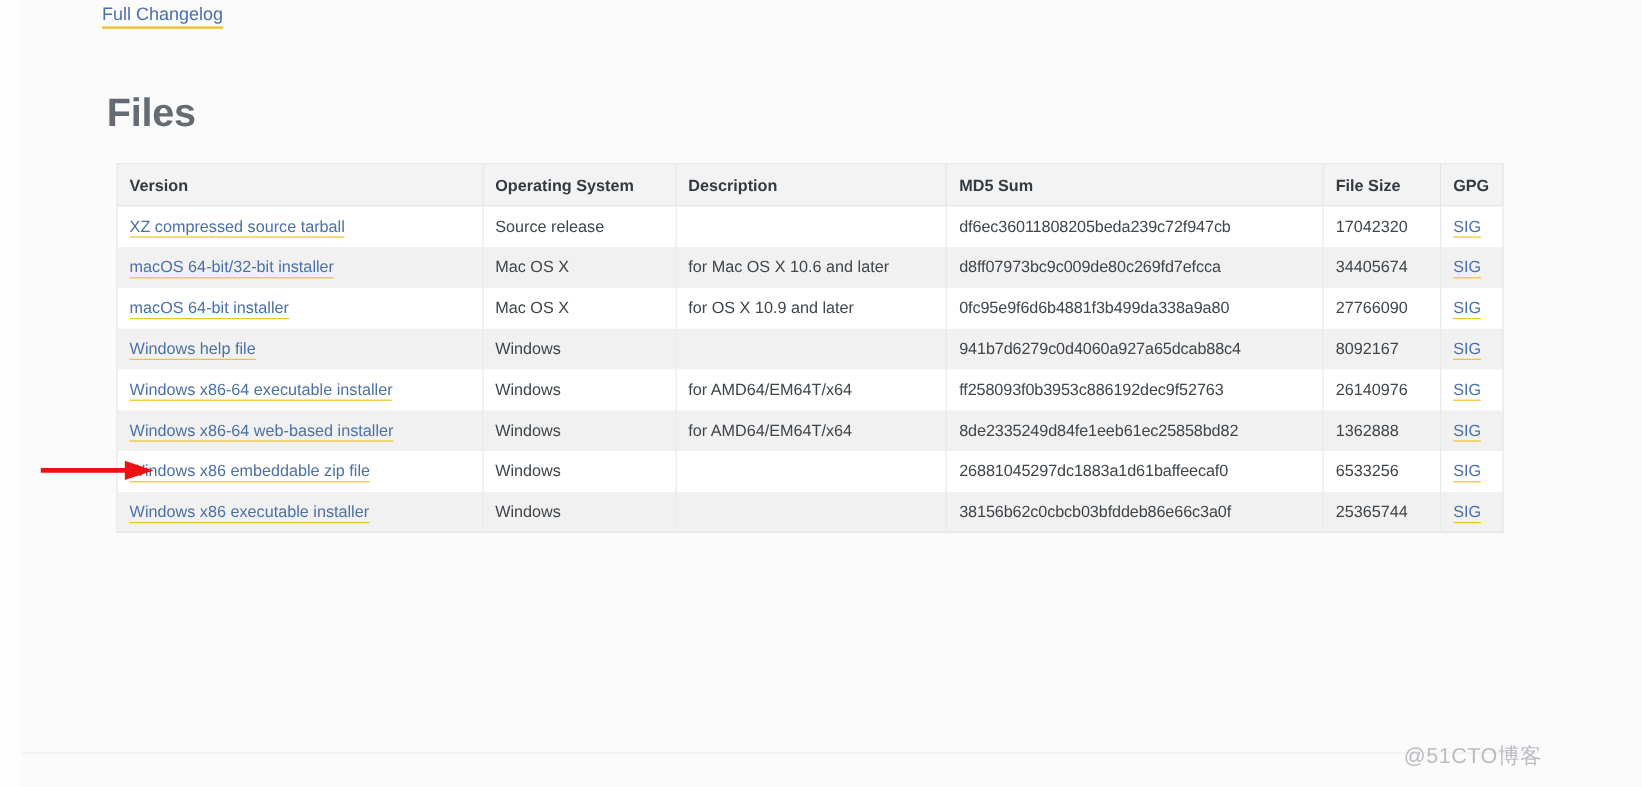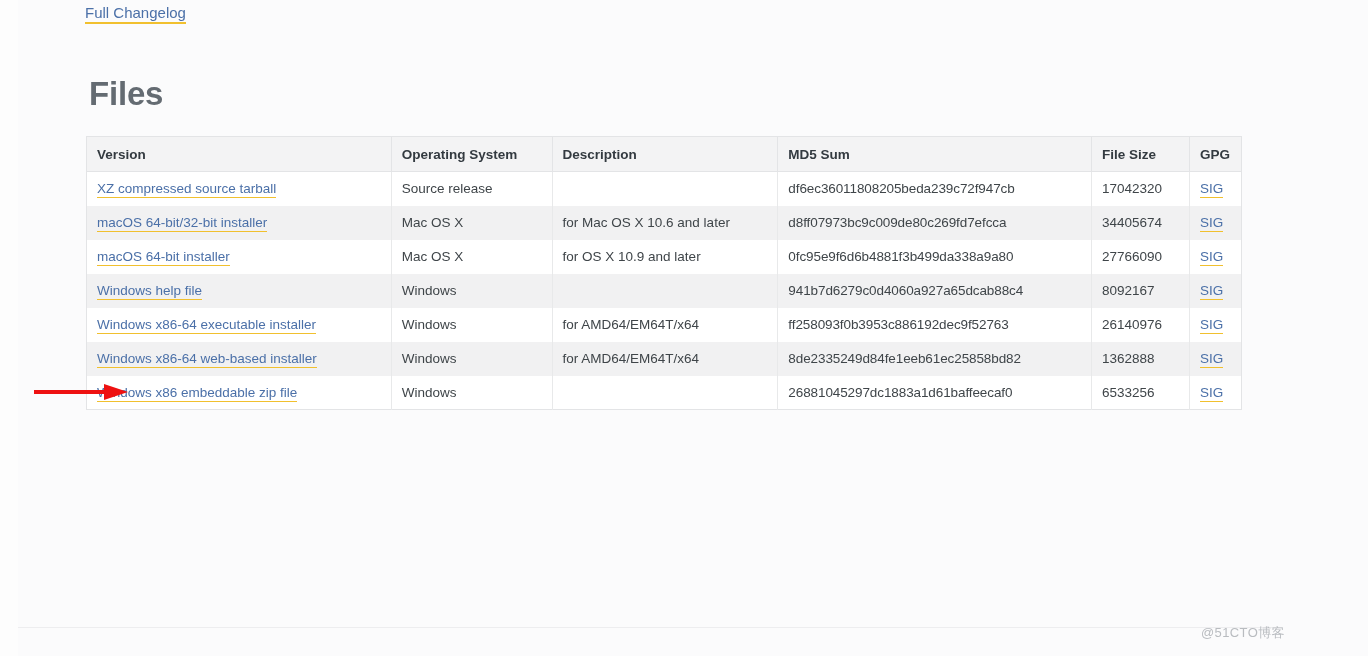--- a/index.html
+++ b/index.html
@@ -51,21 +51,21 @@
     top: 70px;
     font-size: 33px;
     font-weight: bold;
     color: #646b72;
     letter-spacing: -0.2px;
     line-height: 40px;
   }
 
   table.files-table {
     position: absolute;
-    left: 1px;
+    left: 12px;
     top: 136px;
     width: 1156px;
     border-collapse: collapse;
     font-size: 13.5px;
     color: #3f4549;
     background: #ffffff;
     border: 1px solid #e3e4e6;
   }
   table.files-table th {
     background: #f3f3f4;
@@ -124,21 +124,21 @@
     top: 381px;
     width: 100px;
     height: 22px;
     pointer-events: none;
   }
 
   .watermark {
     position: absolute;
     right: 22px;
     bottom: 14px;
-    font-size: 13px;
+    font-size: 18px;
     color: #b9bcc0;
     letter-spacing: 0.4px;
     white-space: nowrap;
   }
   .bottom-rule {
     position: absolute;
     left: 18px;
     right: 24px;
     bottom: 28px;
     height: 1px;
@@ -227,20 +227,28 @@
             <td><a class="sig-link">SIG</a></td>
           </tr>
           <tr>
             <td><a class="tbl-link">Windows x86 embeddable zip file</a></td>
             <td>Windows</td>
             <td></td>
             <td class="md5">26881045297dc1883a1d61baffeecaf0</td>
             <td>6533256</td>
             <td><a class="sig-link">SIG</a></td>
           </tr>
+          <tr>
+            <td><a class="tbl-link">Windows x86 executable installer</a></td>
+            <td>Windows</td>
+            <td></td>
+            <td class="md5">38156b62c0cbcb03bfddeb86e66c3a0f</td>
+            <td>25365744</td>
+            <td><a class="sig-link">SIG</a></td>
+          </tr>
         </tbody>
     </table>
 
   </div>
 
   <svg class="arrow" viewBox="0 0 100 22" xmlns="http://www.w3.org/2000/svg">
     <line x1="2" y1="11" x2="78" y2="11" stroke="#ee1111" stroke-width="4"></line>
     <polygon points="72,3 96,11 72,19" fill="#ee1111"></polygon>
   </svg>
 

